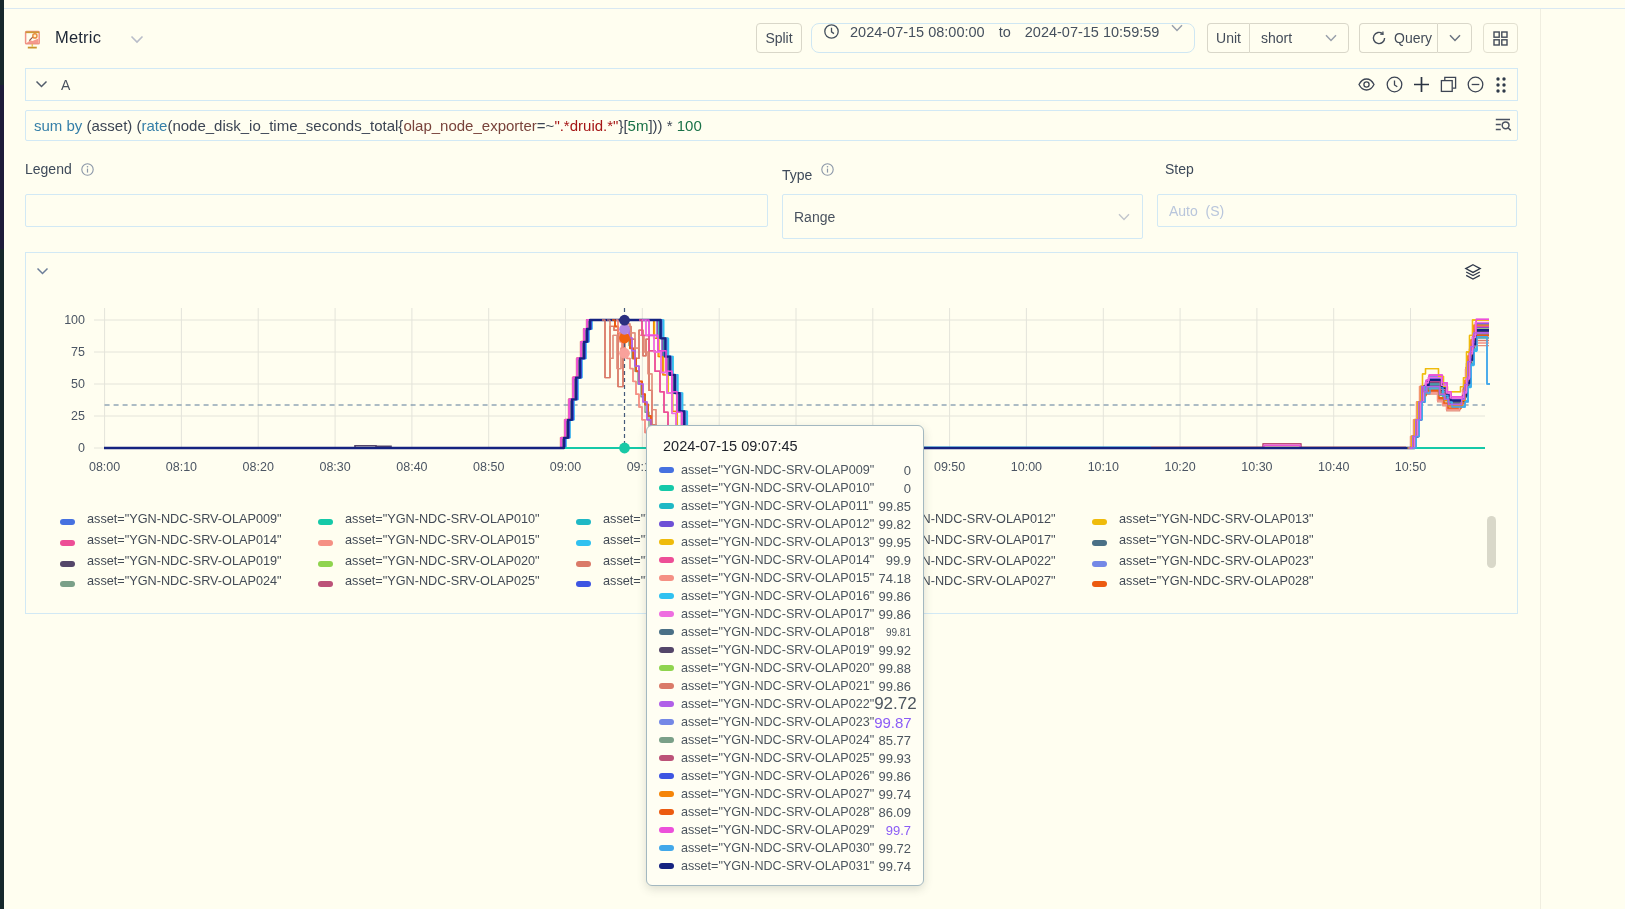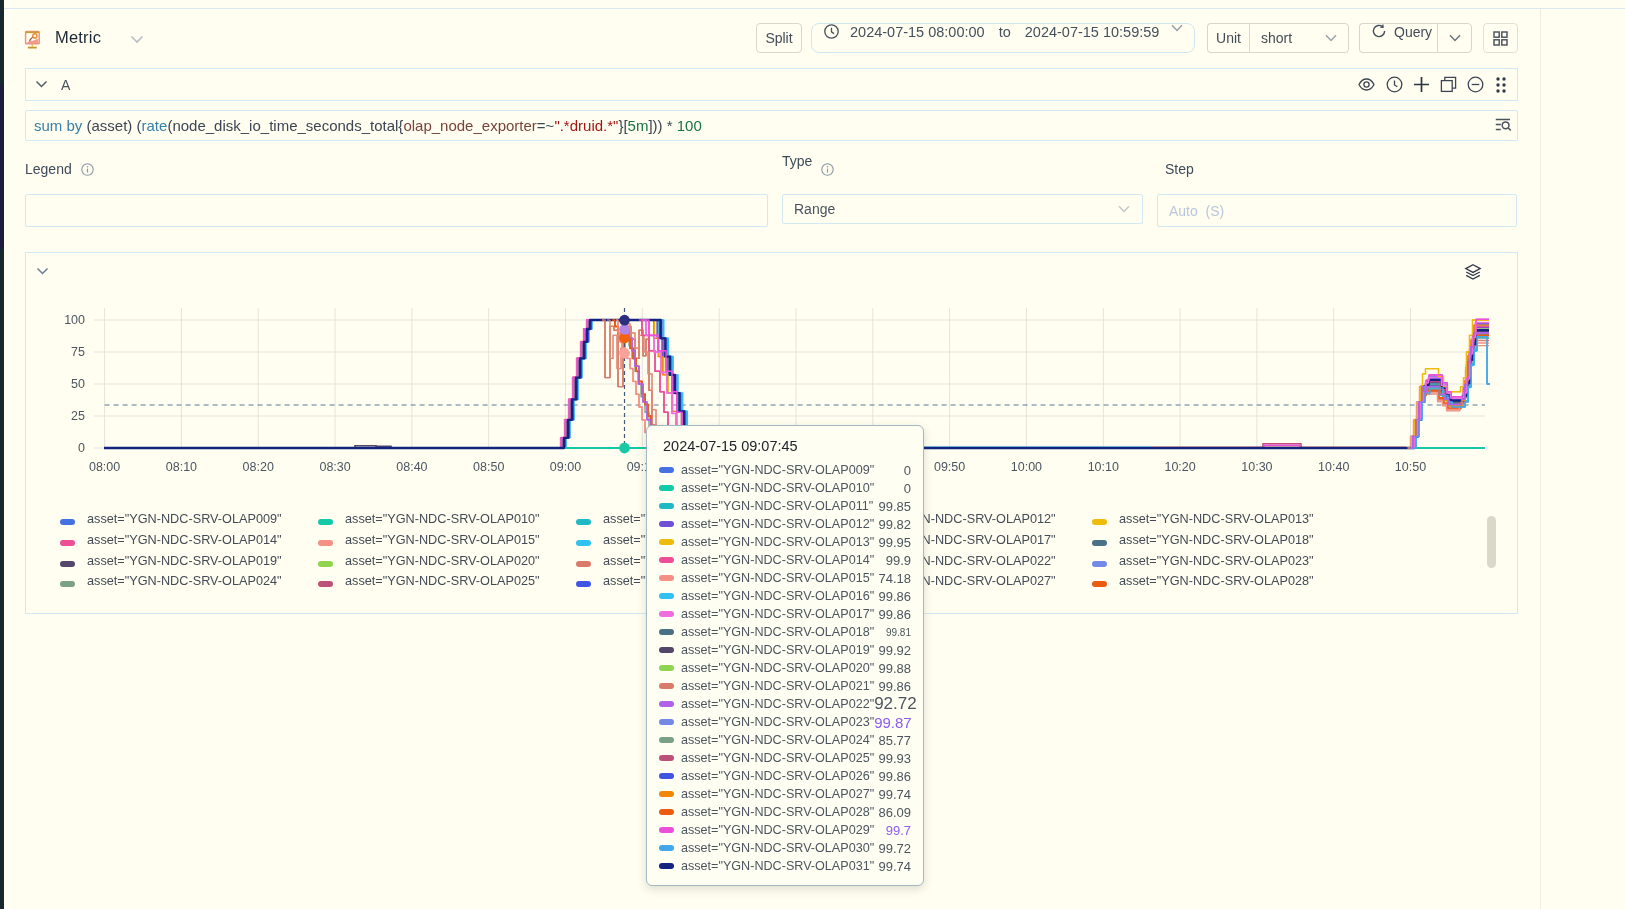--- a/index.html
+++ b/index.html
@@ -54,21 +54,21 @@
     <div style="width:42px;border:1px solid #d9d7c9;border-right:none;border-radius:4px 0 0 4px;display:flex;align-items:center;justify-content:center;font-size:14px;color:#434c59">Unit</div>
     <div style="flex:1;border:1px solid #d9d7c9;border-radius:0 4px 4px 0;display:flex;align-items:center;font-size:14px;color:#434c59">
       <span style="margin-left:11px">short</span>
       <svg style="margin-left:auto;margin-right:11px" width="12" height="8" viewBox="0 0 12 8">
         <path d="M1,1.2 L6,6.4 L11,1.2" fill="none" stroke="#99a0ab" stroke-width="1.5"></path>
       </svg>
     </div>
   </div>
 
   <div class="abs" style="left:1359px;top:23px;width:113px;height:30px;display:flex">
-    <div style="flex:1;border:1px solid #d9d7c9;border-right:none;border-radius:4px 0 0 4px;display:flex;font-size:14px;color:#434c59">
+    <div style="flex:1;border:1px solid #d9d7c9;border-right:none;border-radius:4px 0 0 4px;display:flex;align-items:center;font-size:14px;color:#434c59">
       <svg style="margin-left:12px" width="14" height="14" viewBox="0 0 14 14">
         <path d="M12.6,7 A5.6,5.6 0 1 1 10.6,2.7" fill="none" stroke="#434c59" stroke-width="1.4"></path>
         <path d="M10.9,0.6 L11,3.4 L8.2,3.2" fill="none" stroke="#434c59" stroke-width="1.3"></path>
       </svg>
       <span style="margin-left:8px">Query</span>
     </div>
     <div style="width:35px;border:1px solid #d9d7c9;border-radius:0 4px 4px 0;display:flex;align-items:center;justify-content:center">
       <svg width="12" height="8" viewBox="0 0 12 8">
         <path d="M1,1.2 L6,6.4 L11,1.2" fill="none" stroke="#6a7380" stroke-width="1.5"></path>
       </svg>
@@ -130,30 +130,30 @@
       <path d="M13.1,9.8 L15.8,12.6"></path>
     </svg>
   </div>
 
   <div class="abs lbl" style="left:25px;top:161px">Legend</div>
   <svg class="abs" style="left:81px;top:163px" width="13" height="13" viewBox="0 0 13 13">
     <circle cx="6.5" cy="6.5" r="5.7" fill="none" stroke="#8b97a8" stroke-width="1.1"></circle>
     <path d="M6.5,5.6 L6.5,9.6" stroke="#8b97a8" stroke-width="1.2"></path>
     <circle cx="6.5" cy="3.7" r="0.8" fill="#8b97a8"></circle>
   </svg>
-  <div class="abs lbl" style="left:782px;top:153px">Type</div>
+  <div class="abs lbl" style="left:782px;top:167px">Type</div>
   <svg class="abs" style="left:821px;top:163px" width="13" height="13" viewBox="0 0 13 13">
     <circle cx="6.5" cy="6.5" r="5.7" fill="none" stroke="#8b97a8" stroke-width="1.1"></circle>
     <path d="M6.5,5.6 L6.5,9.6" stroke="#8b97a8" stroke-width="1.2"></path>
     <circle cx="6.5" cy="3.7" r="0.8" fill="#8b97a8"></circle>
   </svg>
   <div class="abs lbl" style="left:1165px;top:161px">Step</div>
 
   <div class="abs" style="left:25px;top:194px;width:743px;height:33px;border:1px solid #d2e9f5;border-radius:2px"></div>
-  <div class="abs" style="left:782px;top:194px;width:361px;height:30px;border:1px solid #d2e9f5;border-radius:2px;display:flex;align-items:center">
+  <div class="abs" style="left:782px;top:194px;width:361px;height:45px;border:1px solid #d2e9f5;border-radius:2px;display:flex;align-items:center">
     <span style="margin-left:11px;font-size:14px;color:#49525f">Range</span>
     <svg style="margin-left:auto;margin-right:12px" width="12" height="8" viewBox="0 0 12 8">
       <path d="M1,1.2 L6,6.4 L11,1.2" fill="none" stroke="#c2c6cc" stroke-width="1.4"></path>
     </svg>
   </div>
   <div class="abs" style="left:1157px;top:194px;width:360px;height:33px;border:1px solid #d2e9f5;border-radius:2px;display:flex;align-items:center">
     <span style="margin-left:11px;font-size:14px;color:#b9c6dc">Auto&nbsp;&nbsp;(S)</span>
   </div>
 
   <div class="abs" style="left:25px;top:252px;width:1493px;height:362px;border:1px solid #d2e9f5">

